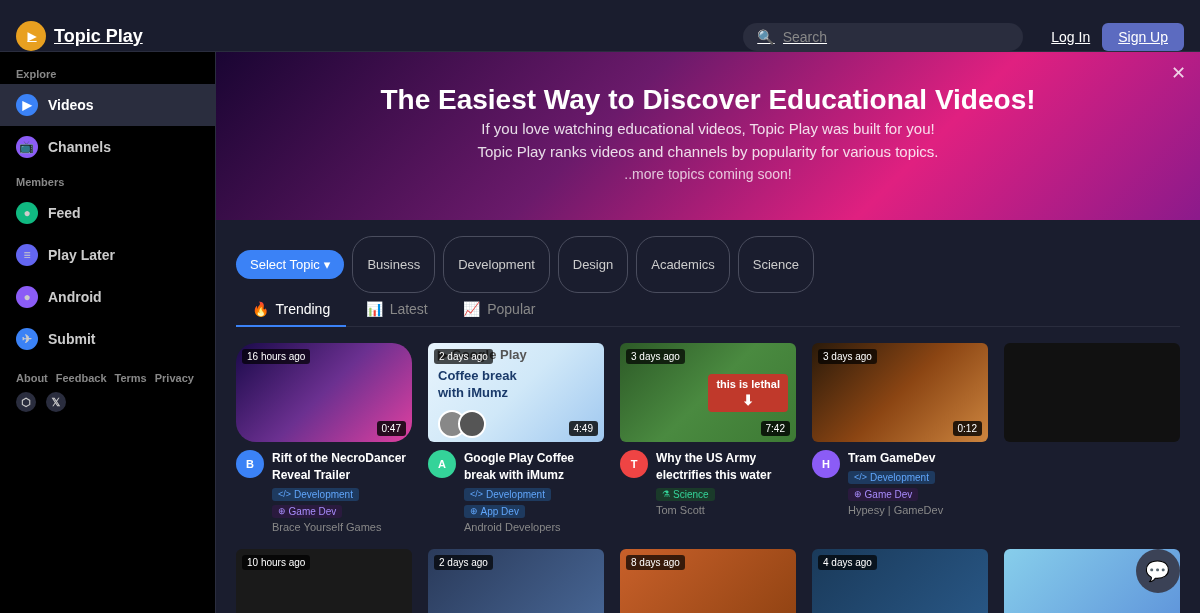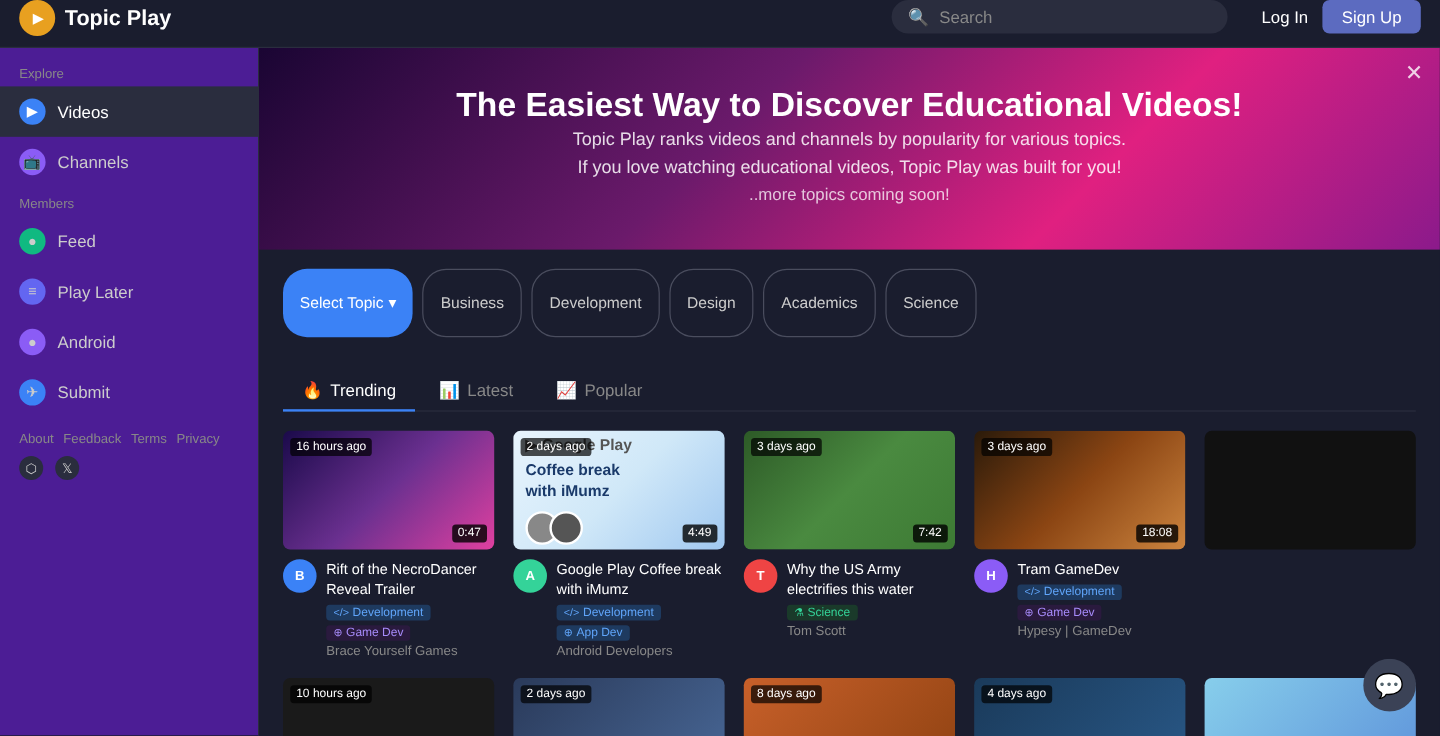--- a/index.html
+++ b/index.html
@@ -1,38 +1,38 @@
 <!DOCTYPE html>
 <html><head>
   <meta charset="utf-8">
   <style>
     * { box-sizing: border-box; margin: 0; padding: 0; }
     body { font-family: -apple-system, BlinkMacSystemFont, 'Segoe UI', sans-serif; background: #1a1d2e; color: #fff; display: flex; flex-direction: column; height: 613px; overflow: hidden; }
 
     
     .topnav {
-      display: flex; align-items: flex-start; background: #1a1d2e; padding: 0 16px; height: 40px; border-bottom: 1px solid #2a2d3e; flex-shrink: 0; z-index: 10;
+      display: flex; align-items: flex-end; background: #1a1d2e; padding: 0 16px; height: 52px; border-bottom: 1px solid #2a2d3e; flex-shrink: 0; z-index: 10; text-decoration: underline;
     }
     .logo-area { display: flex; align-items: center; gap: 8px; margin-right: auto; }
     .logo-circle { width: 30px; height: 30px; background: #e8a020; border-radius: 50%; display: flex; align-items: center; justify-content: center; }
     .logo-circle::after { content: '▶'; font-size: 12px; color: #fff; margin-left: 2px; }
     .logo-text { font-size: 18px; font-weight: 600; color: #fff; }
     .search-bar { display: flex; align-items: center; background: #2a2d3e; border-radius: 20px; padding: 6px 14px; gap: 8px; width: 280px; }
     .search-bar input { background: none; border: none; outline: none; color: #fff; font-size: 14px; width: 100%; }
     .search-bar input::placeholder { color: #888; }
     .search-icon-svg { color: #888; font-size: 14px; }
     .nav-actions { display: flex; align-items: center; margin-left: 16px; }
     .btn-login { background: none; border: none; color: #fff; font-size: 14px; cursor: pointer; padding: 6px 12px; }
     .btn-signup { background: #5c6bc0; border: none; color: #fff; font-size: 14px; cursor: pointer; padding: 6px 16px; border-radius: 6px; font-weight: 500; }
 
     
     .layout { display: flex; flex: 1; overflow: hidden; }
 
     
-    .sidebar { width: 216px; background: #4c1d95; border-right: 1px solid #2a2d3e; flex-shrink: 0; overflow-y: auto; padding: 8px 0; }
+    .sidebar { width: 216px; background: #000000; border-right: 1px solid #2a2d3e; flex-shrink: 0; overflow-y: auto; padding: 8px 0; font-weight: bold; }
     .sidebar-section-label { font-size: 11px; color: #888; padding: 8px 16px 4px; text-transform: none; }
     .sidebar-item { display: flex; align-items: center; gap: 10px; padding: 10px 16px; cursor: pointer; font-size: 14px; color: #ccc; }
     .sidebar-item.active { background: #2a2d3e; color: #fff; }
     .sidebar-item .s-icon { width: 22px; height: 22px; border-radius: 50%; display: flex; align-items: center; justify-content: center; font-size: 12px; flex-shrink: 0; }
     .icon-videos { background: #3b82f6; }
     .icon-channels { background: #8b5cf6; }
     .icon-feed { background: #10b981; }
     .icon-playlater { background: #6366f1; }
     .icon-followed { background: #8b5cf6; }
     .icon-submit { background: #3b82f6; }
@@ -49,57 +49,57 @@
     .hero { background: linear-gradient(135deg, #1a0533 0%, #6b1a6b 40%, #e02080 70%, #8b1a8b 100%); padding: 32px 20px; text-align: center; position: relative; min-height: 160px; }
     .hero-close { position: absolute; top: 10px; right: 14px; font-size: 18px; color: #fff; cursor: pointer; opacity: 0.8; }
     .hero h1 { font-size: 28px; font-weight: 700; color: #fff; margin-bottom: 4px; }
     .hero p { font-size: 15px; color: rgba(255,255,255,0.85); margin-bottom: 6px; }
     .hero .tagline { font-size: 14px; color: rgba(255,255,255,0.75); }
 
     
     .content { padding: 16px 20px; }
 
     
-    .topic-filter { display: flex; gap: 8px; margin-bottom: 28px; flex-wrap: wrap; }
+    .topic-filter { display: flex; gap: 8px; margin-bottom: 0; flex-wrap: wrap; align-items: center; }
     .btn-select-topic { background: #3b82f6; border: none; color: #fff; padding: 7px 14px; border-radius: 20px; font-size: 13px; cursor: pointer; display: flex; align-items: center; gap: 4px; }
     .btn-topic { background: none; border: 1px solid #4a4d5e; color: #ccc; padding: 20px 14px; border-radius: 20px; font-size: 13px; cursor: pointer; }
 
     
     .tabs { display: flex; gap: 4px; margin-bottom: 16px; border-bottom: 1px solid #2a2d3e; }
     .tab { padding: 8px 16px; cursor: pointer; font-size: 14px; color: #888; display: flex; align-items: center; gap: 6px; border-bottom: 2px solid transparent; margin-bottom: -1px; }
     .tab.active { color: #fff; border-bottom: 2px solid #3b82f6; }
     .tab-icon { font-size: 14px; }
 
     
     .video-grid { display: grid; grid-template-columns: repeat(5, 1fr); gap: 16px; }
     .video-card { cursor: pointer; }
     .video-thumb { position: relative; width: 100%; aspect-ratio: 16/9; background: #2a2d3e; border-radius: 6px; overflow: hidden; }
     .video-age { position: absolute; top: 6px; left: 6px; background: rgba(0,0,0,0.7); color: #fff; font-size: 10px; padding: 2px 5px; border-radius: 3px; }
     .video-duration { position: absolute; bottom: 6px; right: 6px; background: rgba(0,0,0,0.8); color: #fff; font-size: 10px; padding: 2px 5px; border-radius: 3px; }
     .video-info { display: flex; gap: 8px; margin-top: 8px; }
     .channel-avatar { width: 28px; height: 28px; border-radius: 50%; background: #3b82f6; flex-shrink: 0; display: flex; align-items: center; justify-content: center; font-size: 11px; color: #fff; font-weight: 600; overflow: hidden; }
     .video-meta { flex: 1; }
-    .video-title { font-size: 12px; color: #fff; font-weight: 400; line-height: 1.4; margin-bottom: 4px; }
+    .video-title { font-size: 12px; color: #fff; font-weight: 700; line-height: 1.4; margin-bottom: 4px; }
     .video-tags { display: flex; gap: 4px; flex-wrap: wrap; margin-bottom: 3px; }
     .tag { font-size: 10px; padding: 1px 6px; border-radius: 3px; display: flex; align-items: center; gap: 3px; }
     .tag-dev { background: #1e3a5f; color: #60a5fa; }
     .tag-gamedev { background: #2a1a3e; color: #a78bfa; }
     .tag-science { background: #1a3a2a; color: #34d399; }
     .tag-appdev { background: #1e3a5f; color: #60a5fa; }
     .video-channel { font-size: 11px; color: #888; }
 
     
     .lethal-badge { position: absolute; top: 50%; right: 8px; transform: translateY(-50%); background: #c0392b; color: #fff; font-size: 11px; font-weight: 700; padding: 4px 8px; border-radius: 4px; display: flex; flex-direction: column; align-items: center; }
     .lethal-arrow { font-size: 14px; margin-top: 2px; }
 
     
     .chat-btn { position: fixed; bottom: 20px; right: 20px; width: 44px; height: 44px; background: #3b4256; border-radius: 50%; display: flex; align-items: center; justify-content: center; cursor: pointer; font-size: 20px; }
 
     
-    .thumb-1 { background: linear-gradient(135deg, #1a0a4a 0%, #6b3090 50%, #e040a0 100%); }
+    .thumb-1 { background: linear-gradient(135deg, #1a0a4a 0%, #6b3090 50%, #e040a0 100%); border-radius: 20px; }
     .thumb-2 { background: linear-gradient(135deg, #e8f4fd 0%, #b8d4f0 50%, #4a90d9 100%); }
     .thumb-3 { background: linear-gradient(135deg, #2d5a27 0%, #4a8a40 50%, #6db060 100%); }
     .thumb-4 { background: linear-gradient(135deg, #2a1a0a 0%, #8b4513 50%, #cd853f 100%); }
   </style>
 </head>
 <body>
 
 <nav class="topnav">
   <div class="logo-area">
     <div class="logo-circle"></div>
@@ -156,22 +156,22 @@
         <div class="social-icon">𝕏</div>
       </div>
     </div>
   </aside>
 
   <main class="main">
 
     <section class="hero">
       <span class="hero-close">✕</span>
       <h1>The Easiest Way to Discover Educational Videos!</h1>
+      <p>If you love watching educational videos, Topic Play was built for you!</p>
       <p>Topic Play ranks videos and channels by popularity for various topics.</p>
-      <p>If you love watching educational videos, Topic Play was built for you!</p>
       <p class="tagline">..more topics coming soon!</p>
     </section>
 
     <div class="content">
 
       <div class="topic-filter">
         <button class="btn-select-topic">
           <span>Select Topic</span>
           <span>▾</span>
         </button>
@@ -240,40 +240,44 @@
                 <span class="tag tag-appdev"><span style="font-size:9px">⊕</span> App Dev</span>
               </div>
               <div class="video-channel">Android Developers</div>
             </div>
           </div>
         </div>
 
         <div class="video-card">
           <div class="video-thumb thumb-3" style="position:relative;">
             <div style="width:100%;height:100%;background:linear-gradient(135deg,#2d5a27,#4a8a40,#3d7a34);"></div>
+            <div class="lethal-badge">
+              <span>this is lethal</span>
+              <span class="lethal-arrow">⬇</span>
+            </div>
             <span class="video-age">3 days ago</span>
             <span class="video-duration">7:42</span>
           </div>
           <div class="video-info">
             <div class="channel-avatar" style="background:#ef4444;">T</div>
             <div class="video-meta">
               <div class="video-title">Why the US Army electrifies this water</div>
               <div class="video-tags">
                 <span class="tag tag-science"><span style="font-size:9px">⚗</span> Science</span>
               </div>
               <div class="video-channel">Tom Scott</div>
             </div>
           </div>
         </div>
 
         <div class="video-card">
           <div class="video-thumb thumb-4">
             <div style="width:100%;height:100%;background:linear-gradient(135deg,#2a1a0a,#8b4513,#cd853f);"></div>
             <span class="video-age">3 days ago</span>
-            <span class="video-duration">18:08</span>
+            <span class="video-duration">0:12</span>
           </div>
           <div class="video-info">
             <div class="channel-avatar" style="background:#8b5cf6;">H</div>
             <div class="video-meta">
               <div class="video-title">Tram GameDev</div>
               <div class="video-tags">
                 <span class="tag tag-dev"><span style="font-size:9px">&lt;/&gt;</span> Development</span>
                 <span class="tag tag-gamedev"><span style="font-size:9px">⊕</span> Game Dev</span>
               </div>
               <div class="video-channel">Hypesy | GameDev</div>

